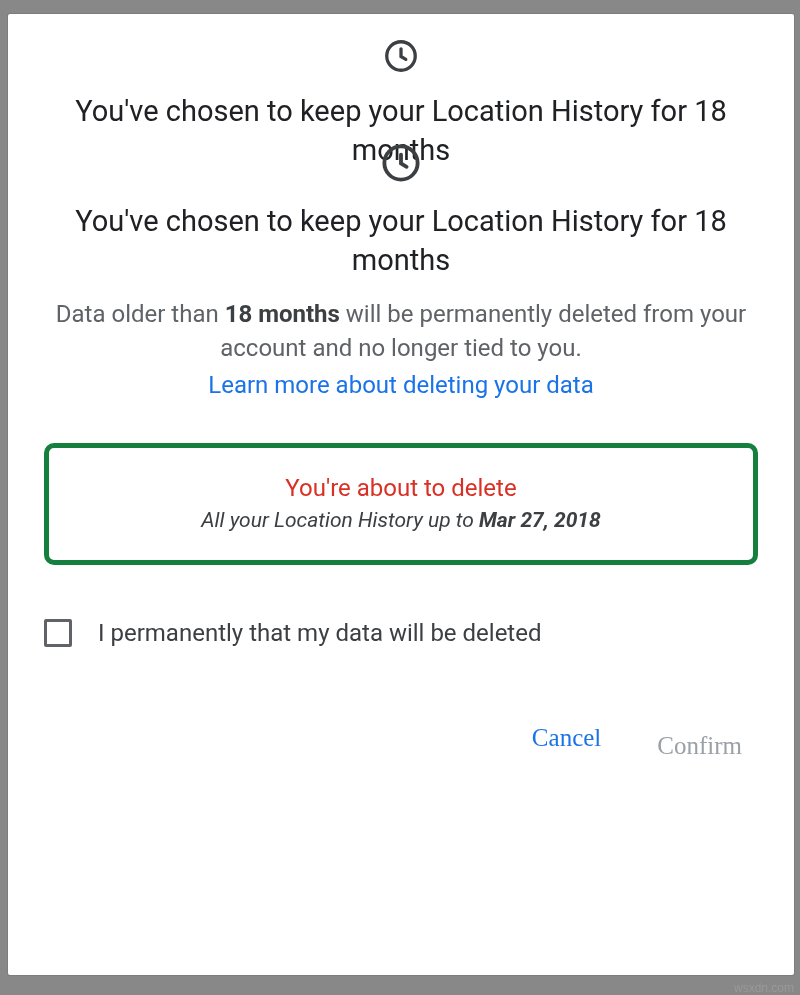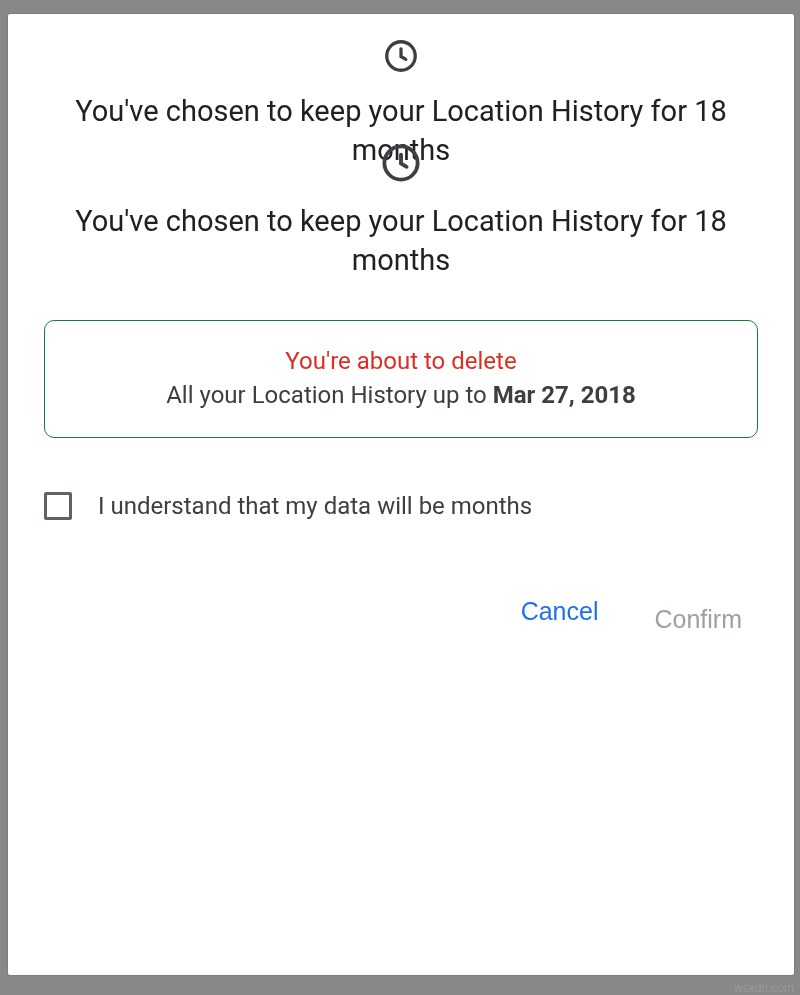--- a/index.html
+++ b/index.html
@@ -79,33 +79,34 @@
     .learn-more {
       display: block;
       font-size: 24px;
       color: #1a73e8;
       text-decoration: none;
       margin-top: 4px;
       cursor: pointer;
     }
     .warning-box {
       margin: 40px 36px 0 36px;
-      border: 1px solid #15803d;
+      border: 5px solid #15803d;
       border-radius: 10px;
       padding: 26px 20px 28px 20px;
       text-align: center;
     }
     .warning-title {
       color: #d93025;
       font-size: 24px;
       margin-bottom: 6px;
     }
     .warning-body {
-      font-size: 24px;
+      font-size: 21px;
       color: #3c4043;
+      font-style: italic;
     }
     .warning-body .strong {
       font-weight: 700;
     }
     .consent-row {
       display: flex;
       align-items: center;
       padding: 0 36px;
       margin-top: 54px;
     }
@@ -128,21 +129,21 @@
       gap: 48px;
       padding: 0 48px;
       margin-top: 62px;
     }
     .btn {
       font-size: 25px;
       font-weight: 500;
       background: none;
       border: none;
       cursor: pointer;
-      font-family: Liberation Sans, sans-serif;
+      font-family: Liberation Serif, serif;
       padding: 6px 4px;
     }
     .btn-cancel {
       color: #1a73e8;
     }
     .btn-confirm {
       color: #9aa0a6;
       margin-top: 17px;
     }
     .watermark {
@@ -171,31 +172,35 @@
 
   <div class="main-block">
     <span class="clock-icon">
       <svg viewBox="0 0 24 24">
           <circle cx="12" cy="12" r="9.5"></circle>
           <path d="M12 7.2 V12.3 L15.2 14.2" stroke-linecap="round"></path>
         </svg>
     </span>
     <h2 class="main-heading">You've chosen to keep your Location History for 18 months</h2>
 
+    <p class="body-text">
+      <span>Data older than </span><span class="strong">18 months</span><span> will be permanently deleted from your account and no longer tied to you.</span>
+      <a class="learn-more">Learn more about deleting your data</a>
+    </p>
 
     <div class="warning-box">
       <div class="warning-title">You're about to delete</div>
       <div class="warning-body">
         <span>All your Location History up to </span><span class="strong">Mar 27, 2018</span>
       </div>
     </div>
 
     <div class="consent-row">
       <div class="checkbox"></div>
-      <span class="consent-label">I understand that my data will be months</span>
+      <span class="consent-label">I permanently that my data will be deleted</span>
     </div>
 
     <div class="button-row">
       <button class="btn btn-cancel">Cancel</button>
       <button class="btn btn-confirm">Confirm</button>
     </div>
   </div>
 
 </div>
 

